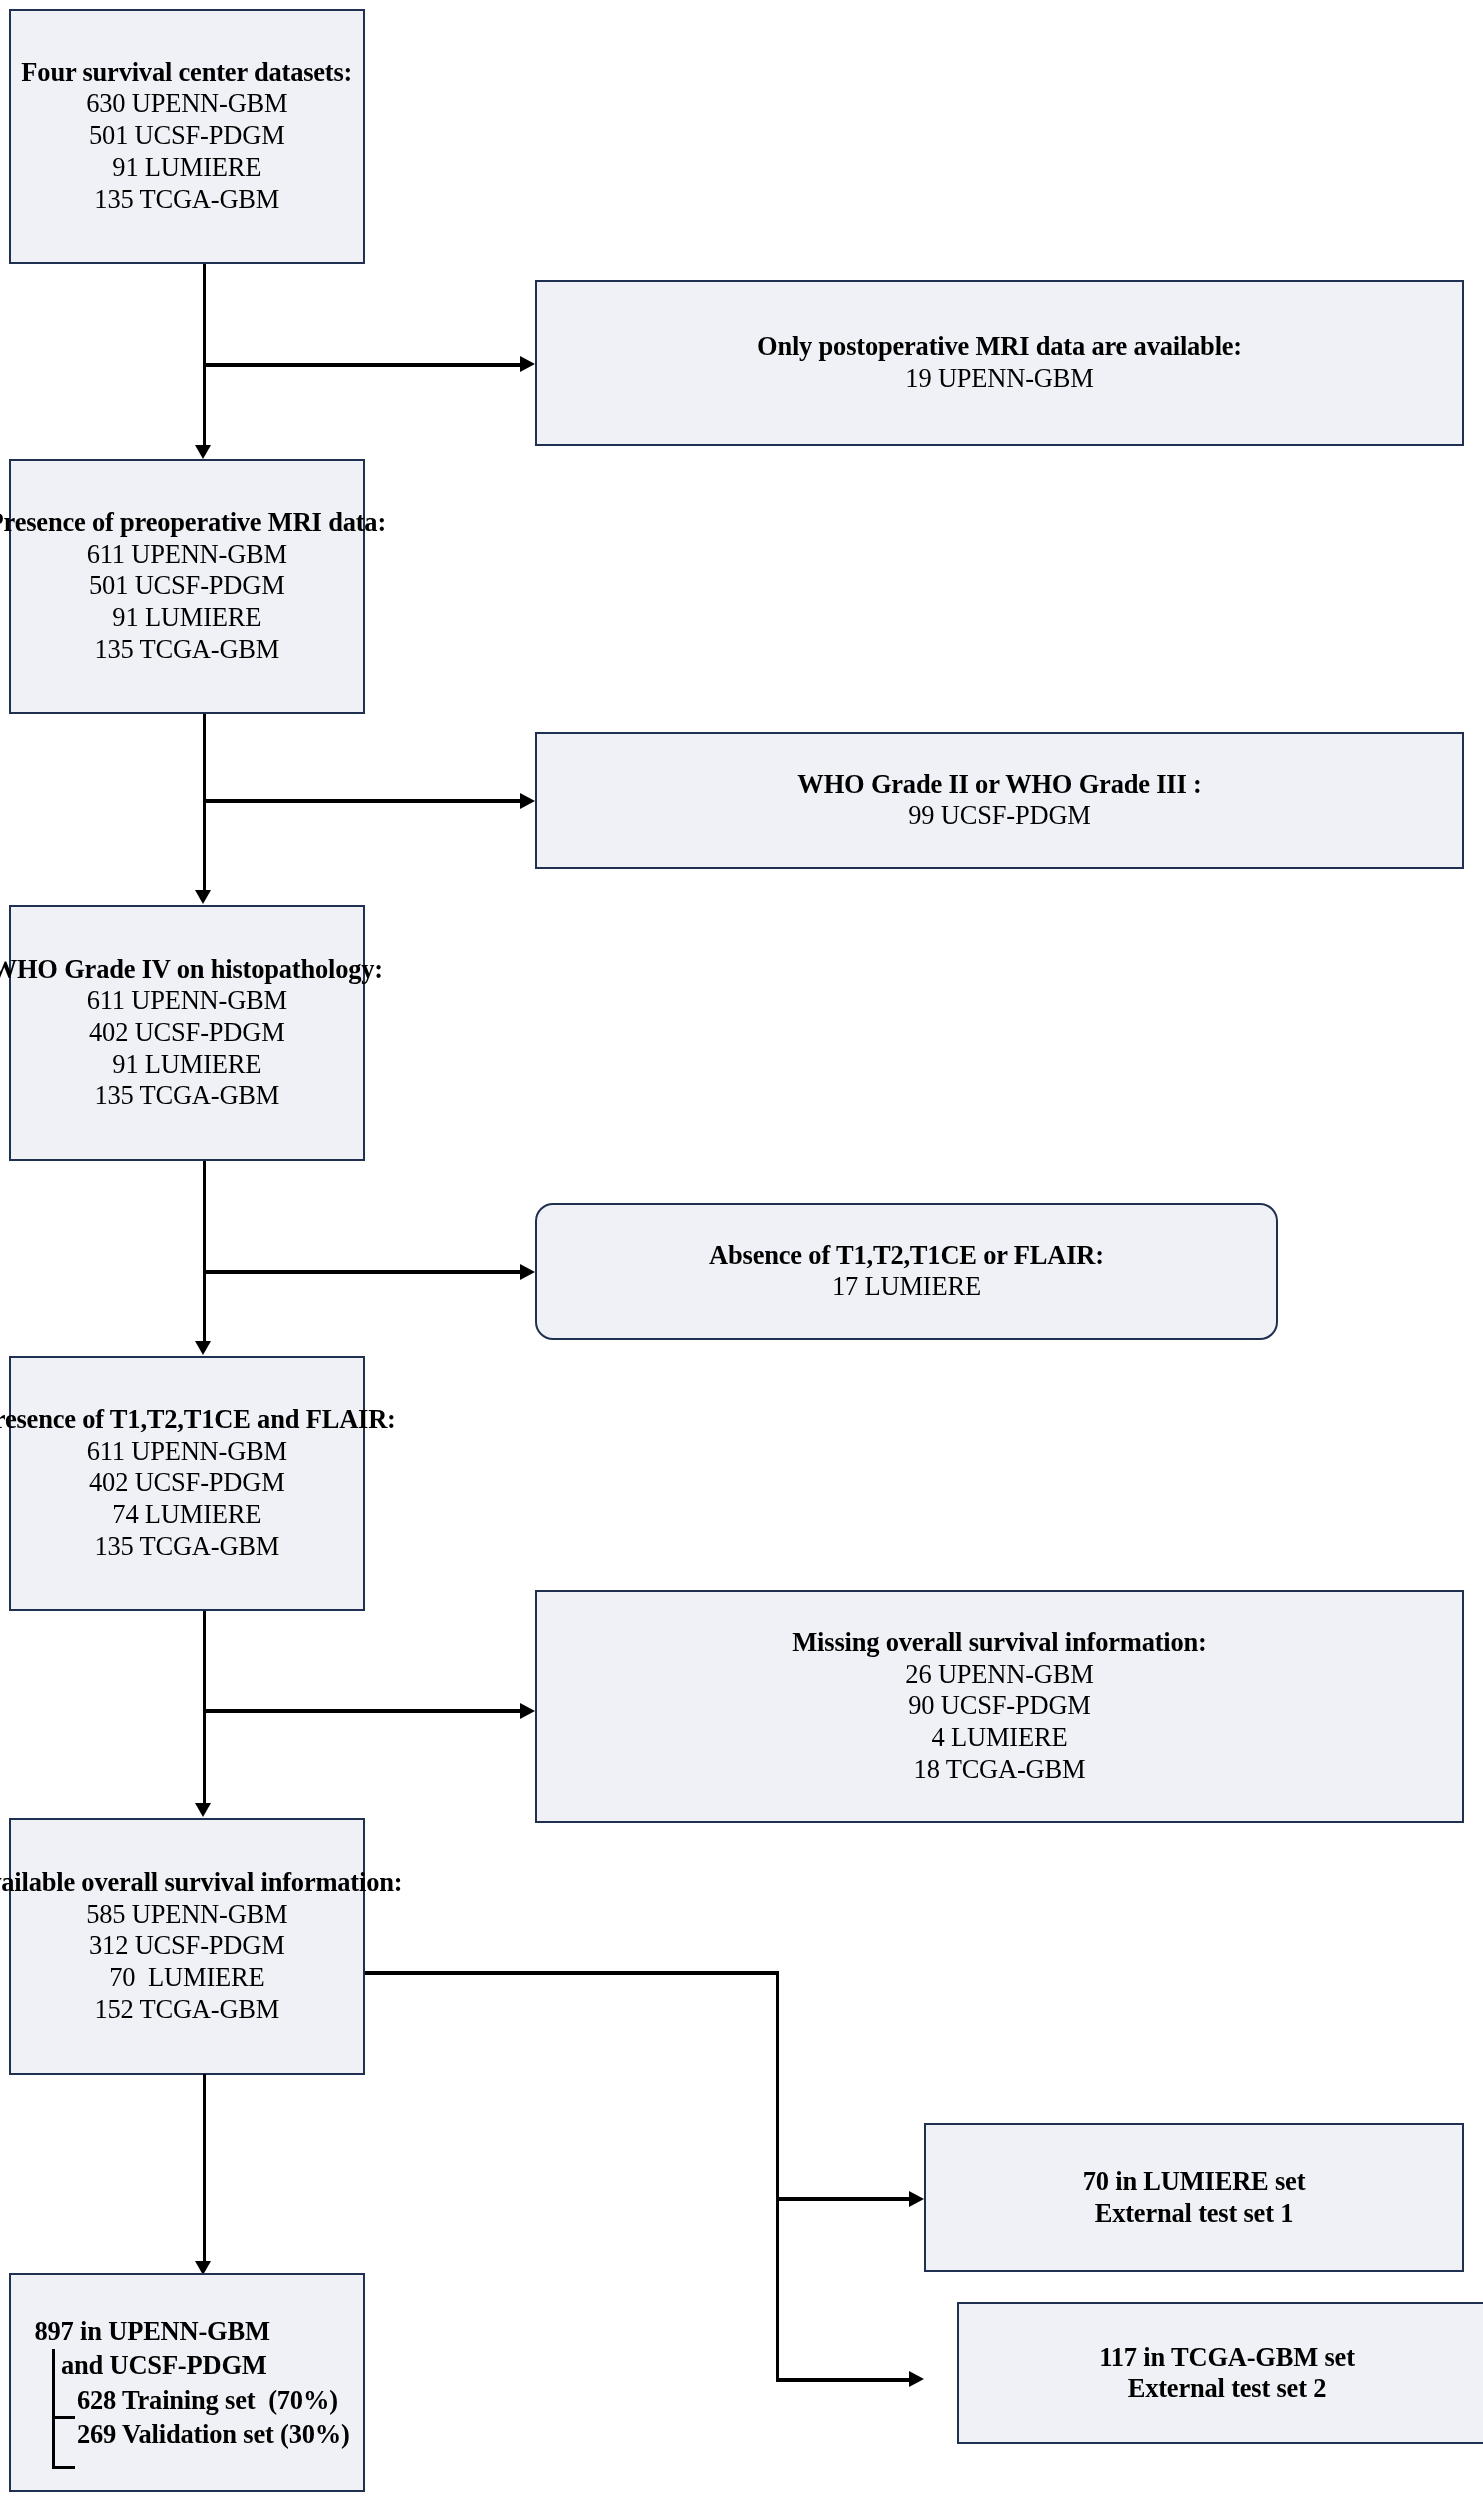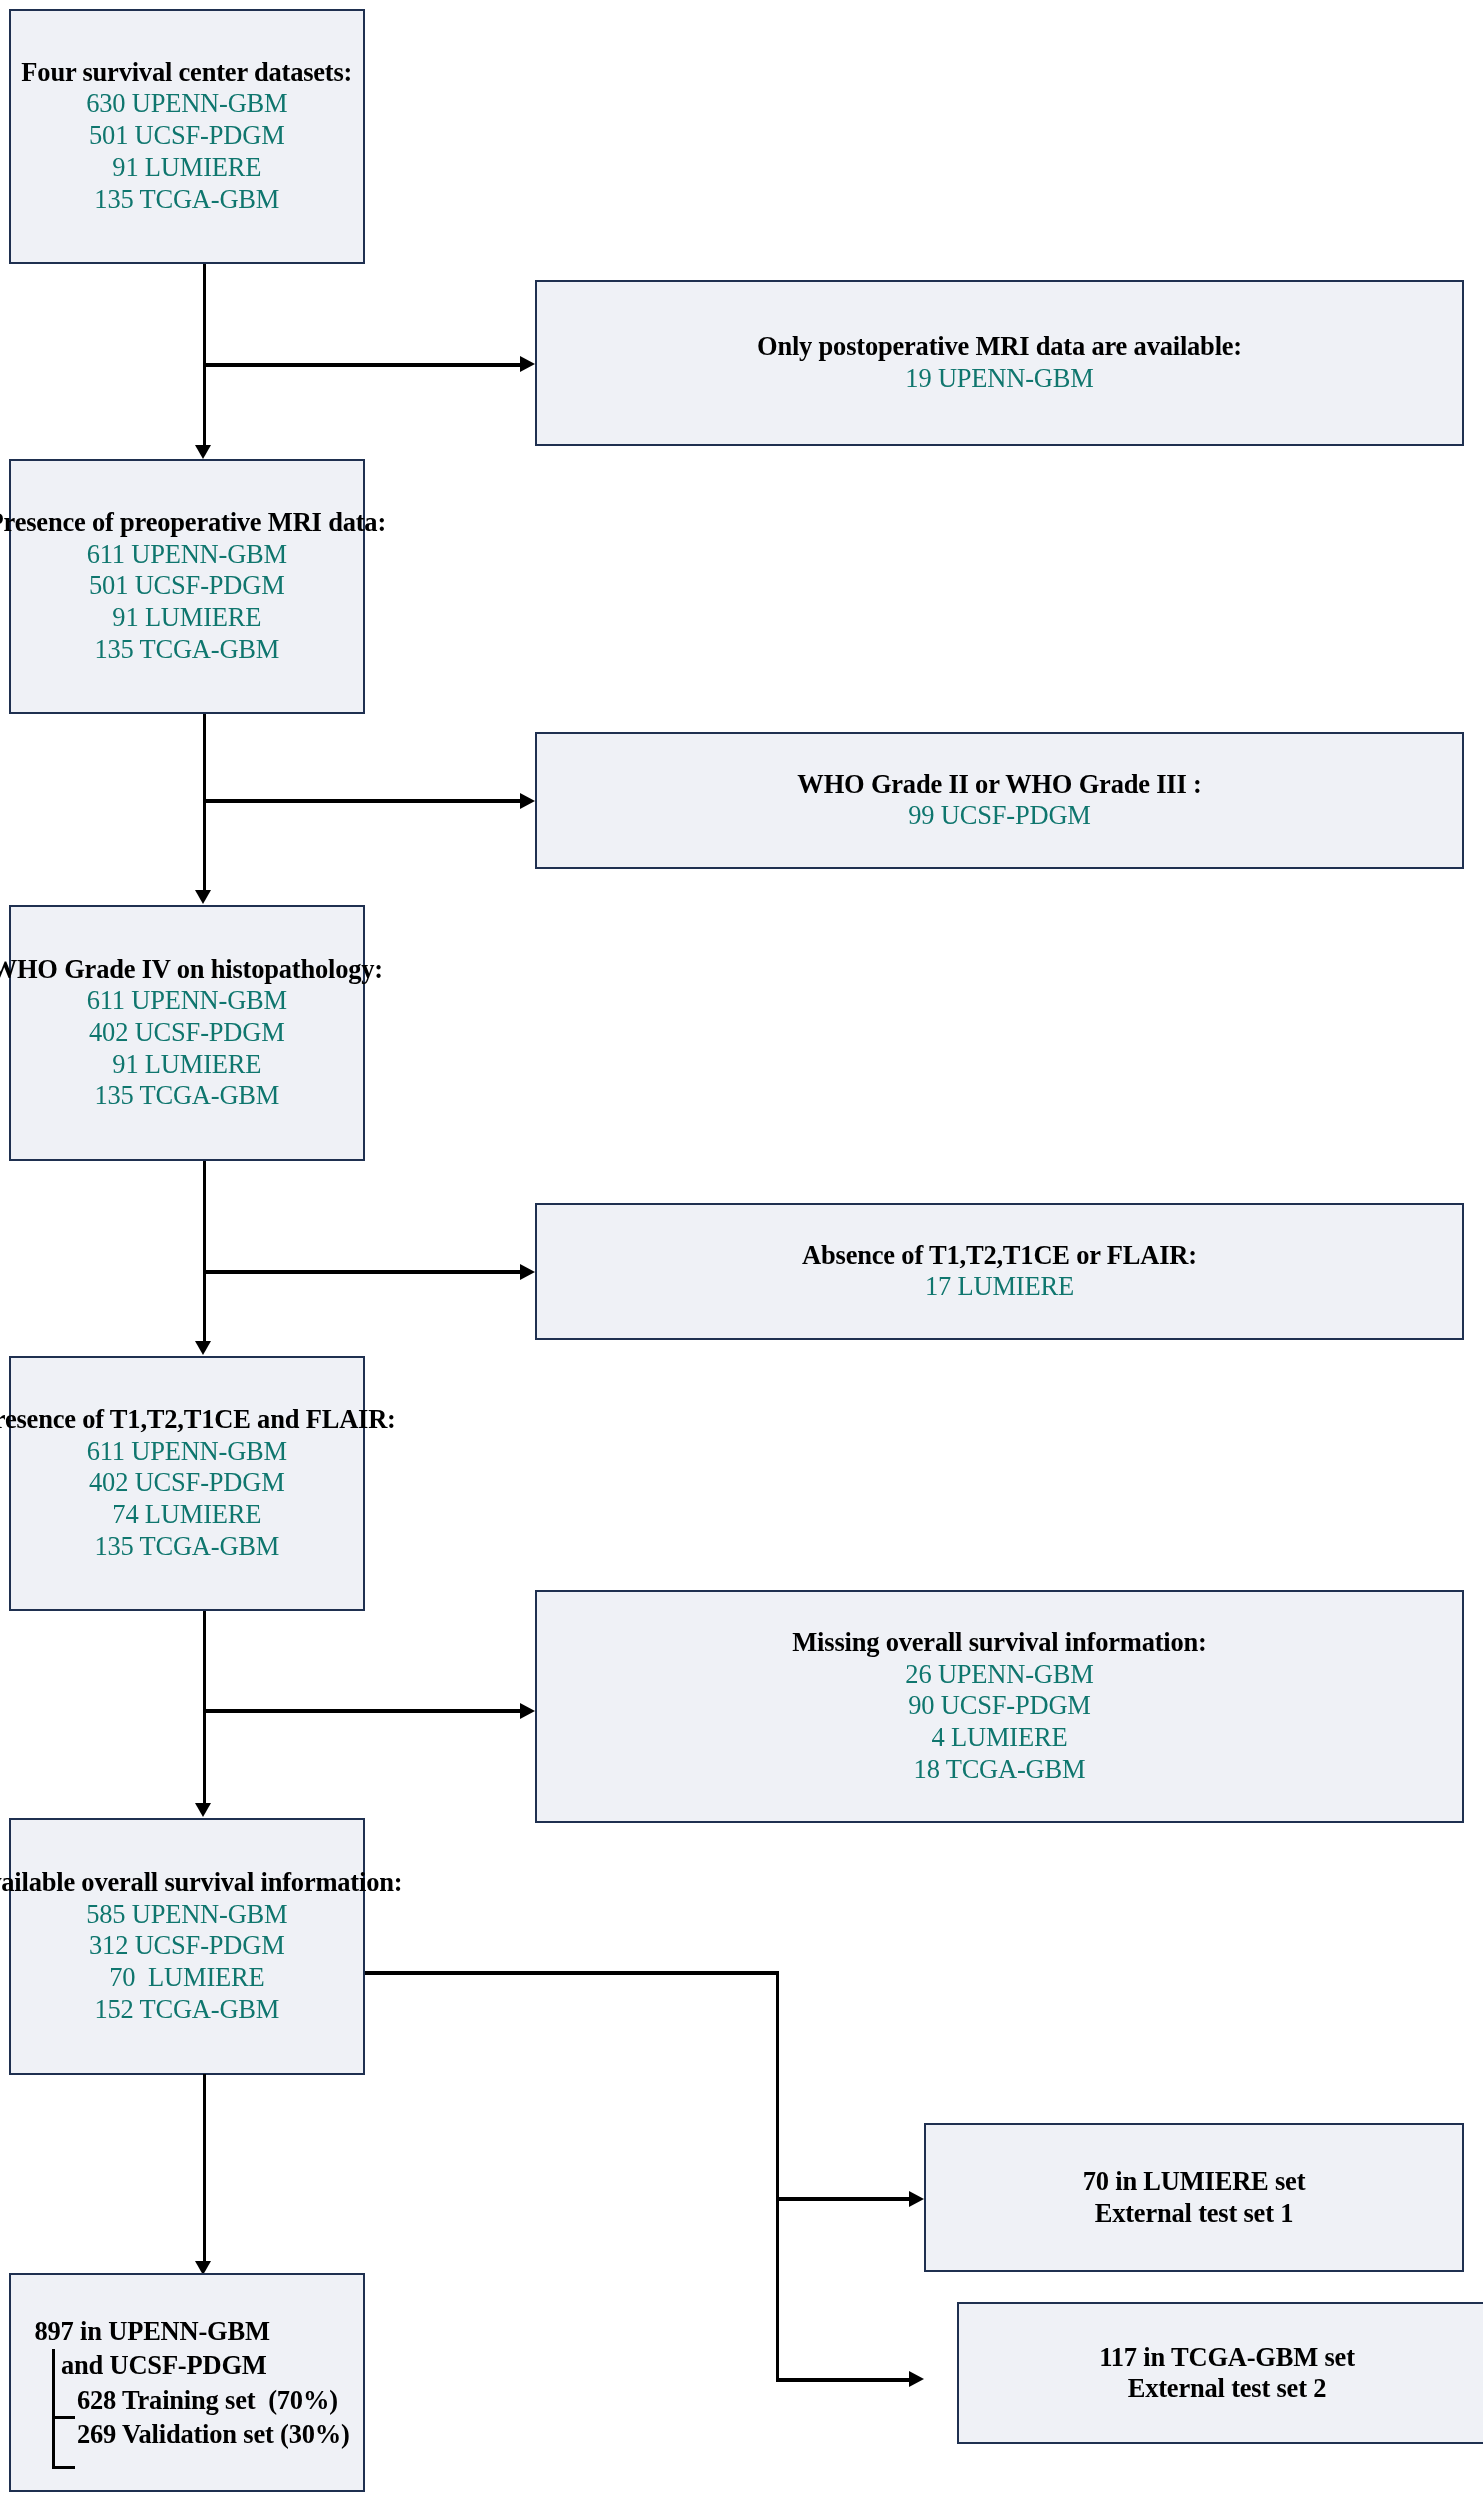--- a/index.html
+++ b/index.html
@@ -26,21 +26,21 @@
     font-size:26.5px;
     line-height:1.18;
     color:#000000;
     text-align:center;
     white-space:nowrap;
     letter-spacing:-0.2px;
   }
   .ln{
     font-size:26.5px;
     line-height:1.2;
-    color:#0f766e;
+    color:#000000;
     text-align:center;
     white-space:pre;
     font-weight:400;
     letter-spacing:-0.2px;
   }
   .lines{display:flex;flex-direction:column;align-items:center;}
   
   .vline{position:absolute;background:#000000;width:2.7px;}
   .hline{position:absolute;background:#000000;height:3.5px;}
   .arrow-down{
@@ -132,21 +132,21 @@
       <div class="ln">91 LUMIERE</div>
       <div class="ln">135 TCGA-GBM</div>
     </div>
   </div>
 
   <div class="vline" style="left:203px;top:1161px;height:181px;"></div>
   <div class="arrow-down" style="left:195px;top:1341px;"></div>
   <div class="hline" style="left:203px;top:1270px;width:318px;"></div>
   <div class="arrow-right" style="left:520px;top:1264px;"></div>
 
-  <div class="box" style="left:535px;top:1203px;width:929px;height:137px;">
+  <div class="box" style="left:535px;top:1203px;width:743px;height:137px;border-radius:18px;">
     <div class="lines">
       <div class="ttl">Absence of T1,T2,T1CE or FLAIR:</div>
       <div class="ln">17 LUMIERE</div>
     </div>
   </div>
 
   <div class="box" style="left:8.8px;top:1356px;width:356px;height:255px;">
     <div class="lines">
       <div class="ttl">Presence of T1,T2,T1CE and FLAIR:</div>
       <div class="ln">611 UPENN-GBM</div>

